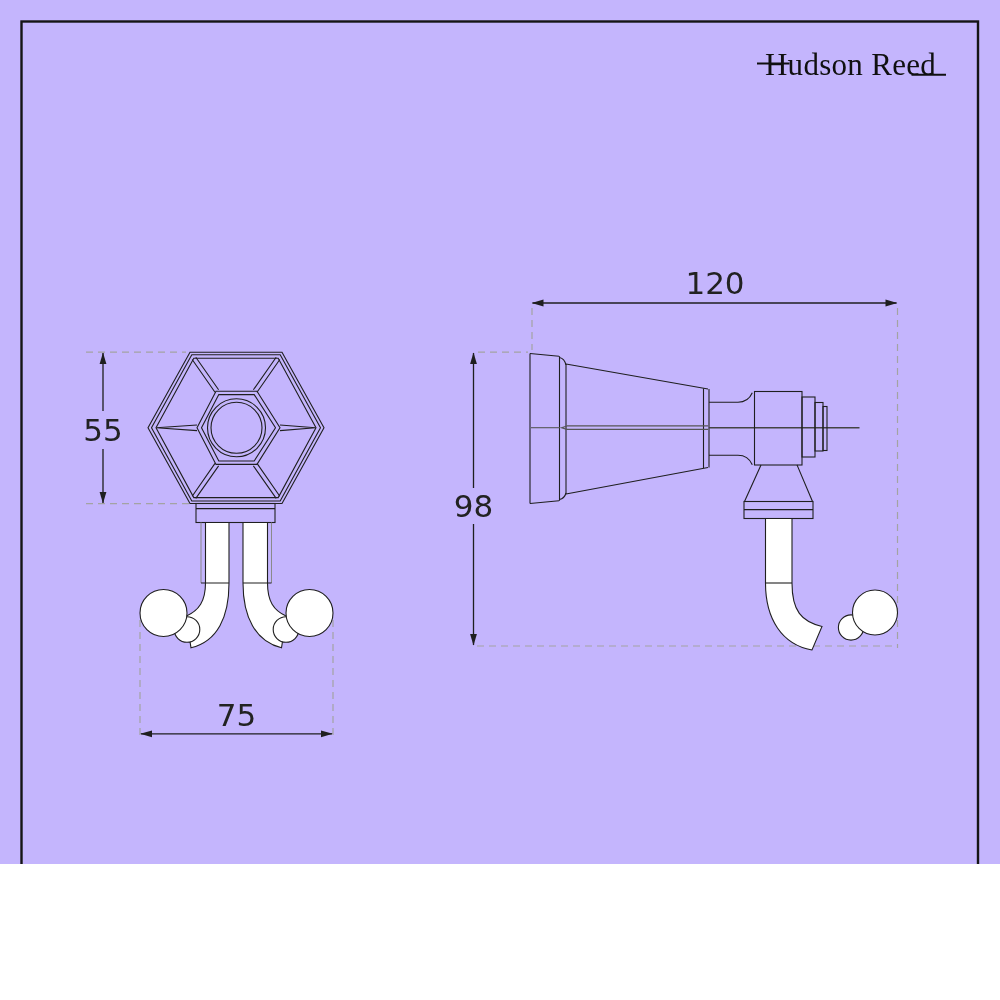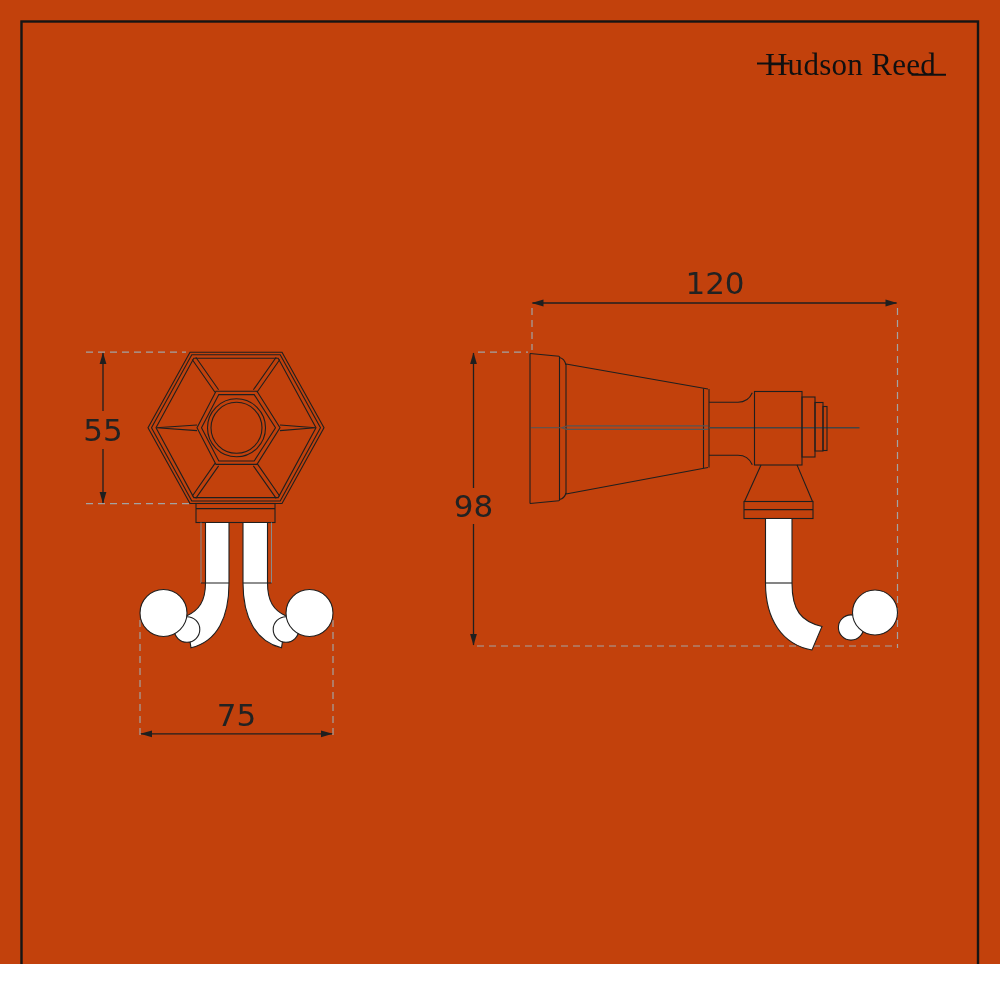--- a/index.html
+++ b/index.html
@@ -1,16 +1,16 @@
 <!DOCTYPE html>
 <html><head>
 <meta charset="utf-8">
 <style>
   html,body{margin:0;padding:0;background:#ffffff;}
-  .stage{width:1000px;height:964px;position:relative;background:#c2410c;font-family:"DejaVu Sans","Liberation Sans",sans-serif;}
+  .stage{width:1000px;height:864px;position:relative;background:#c4b5fd;font-family:"DejaVu Sans","Liberation Sans",sans-serif;}
   svg{display:block;}
   .dim-text{font-family:"DejaVu Sans","Liberation Sans",sans-serif;font-size:31px;fill:#222222;text-anchor:middle;}
   .logo-text{font-family:"Liberation Serif","DejaVu Serif",serif;font-size:31px;fill:#101010;text-anchor:middle;letter-spacing:.3px;}
   .ln{stroke:#1f1f1f;stroke-width:1.1;fill:none;stroke-linecap:butt;stroke-linejoin:miter;}
   .lnf{stroke:#1f1f1f;stroke-width:1.1;fill:#ffffff;}
   .dash{stroke:#a3a3a3;stroke-width:1.2;fill:none;stroke-dasharray:7 5;}
   .dim{stroke:#1f1f1f;stroke-width:1.3;fill:none;}
   .arr{fill:#1f1f1f;stroke:none;}
   .aux{stroke:#8a8a8a;stroke-width:1;fill:none;}
   .cline{stroke:#555555;stroke-width:1.1;fill:none;}

